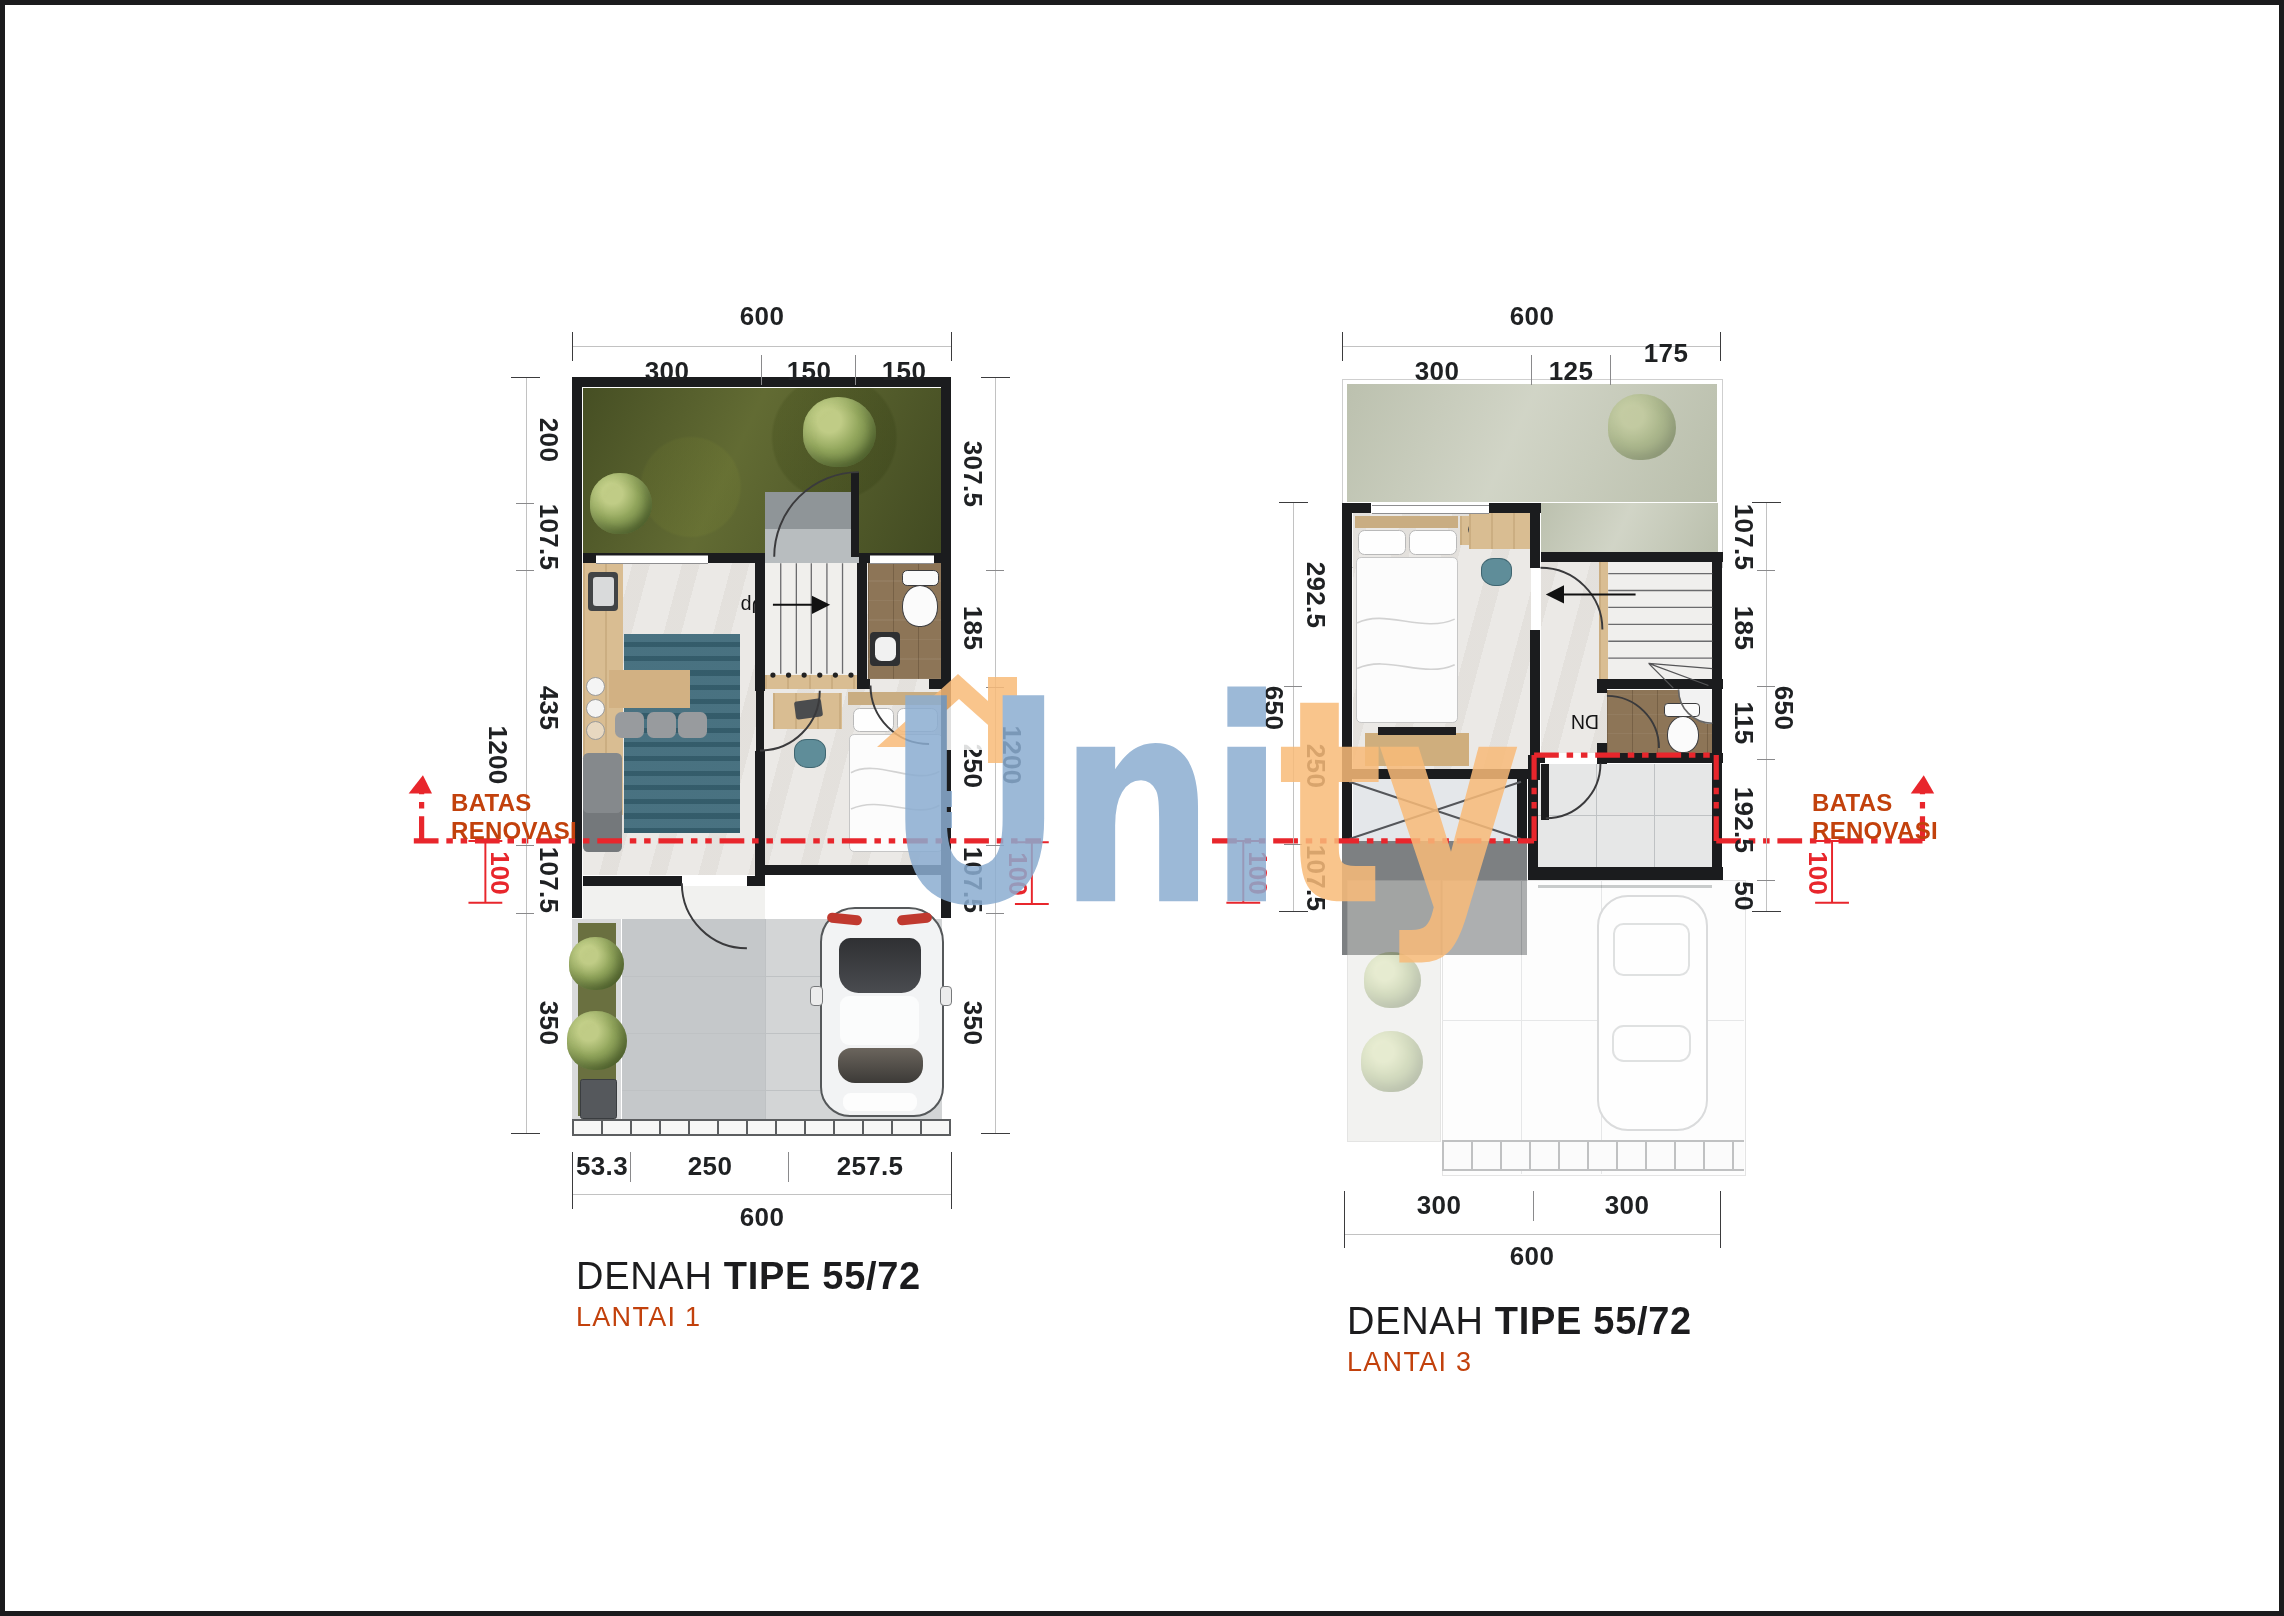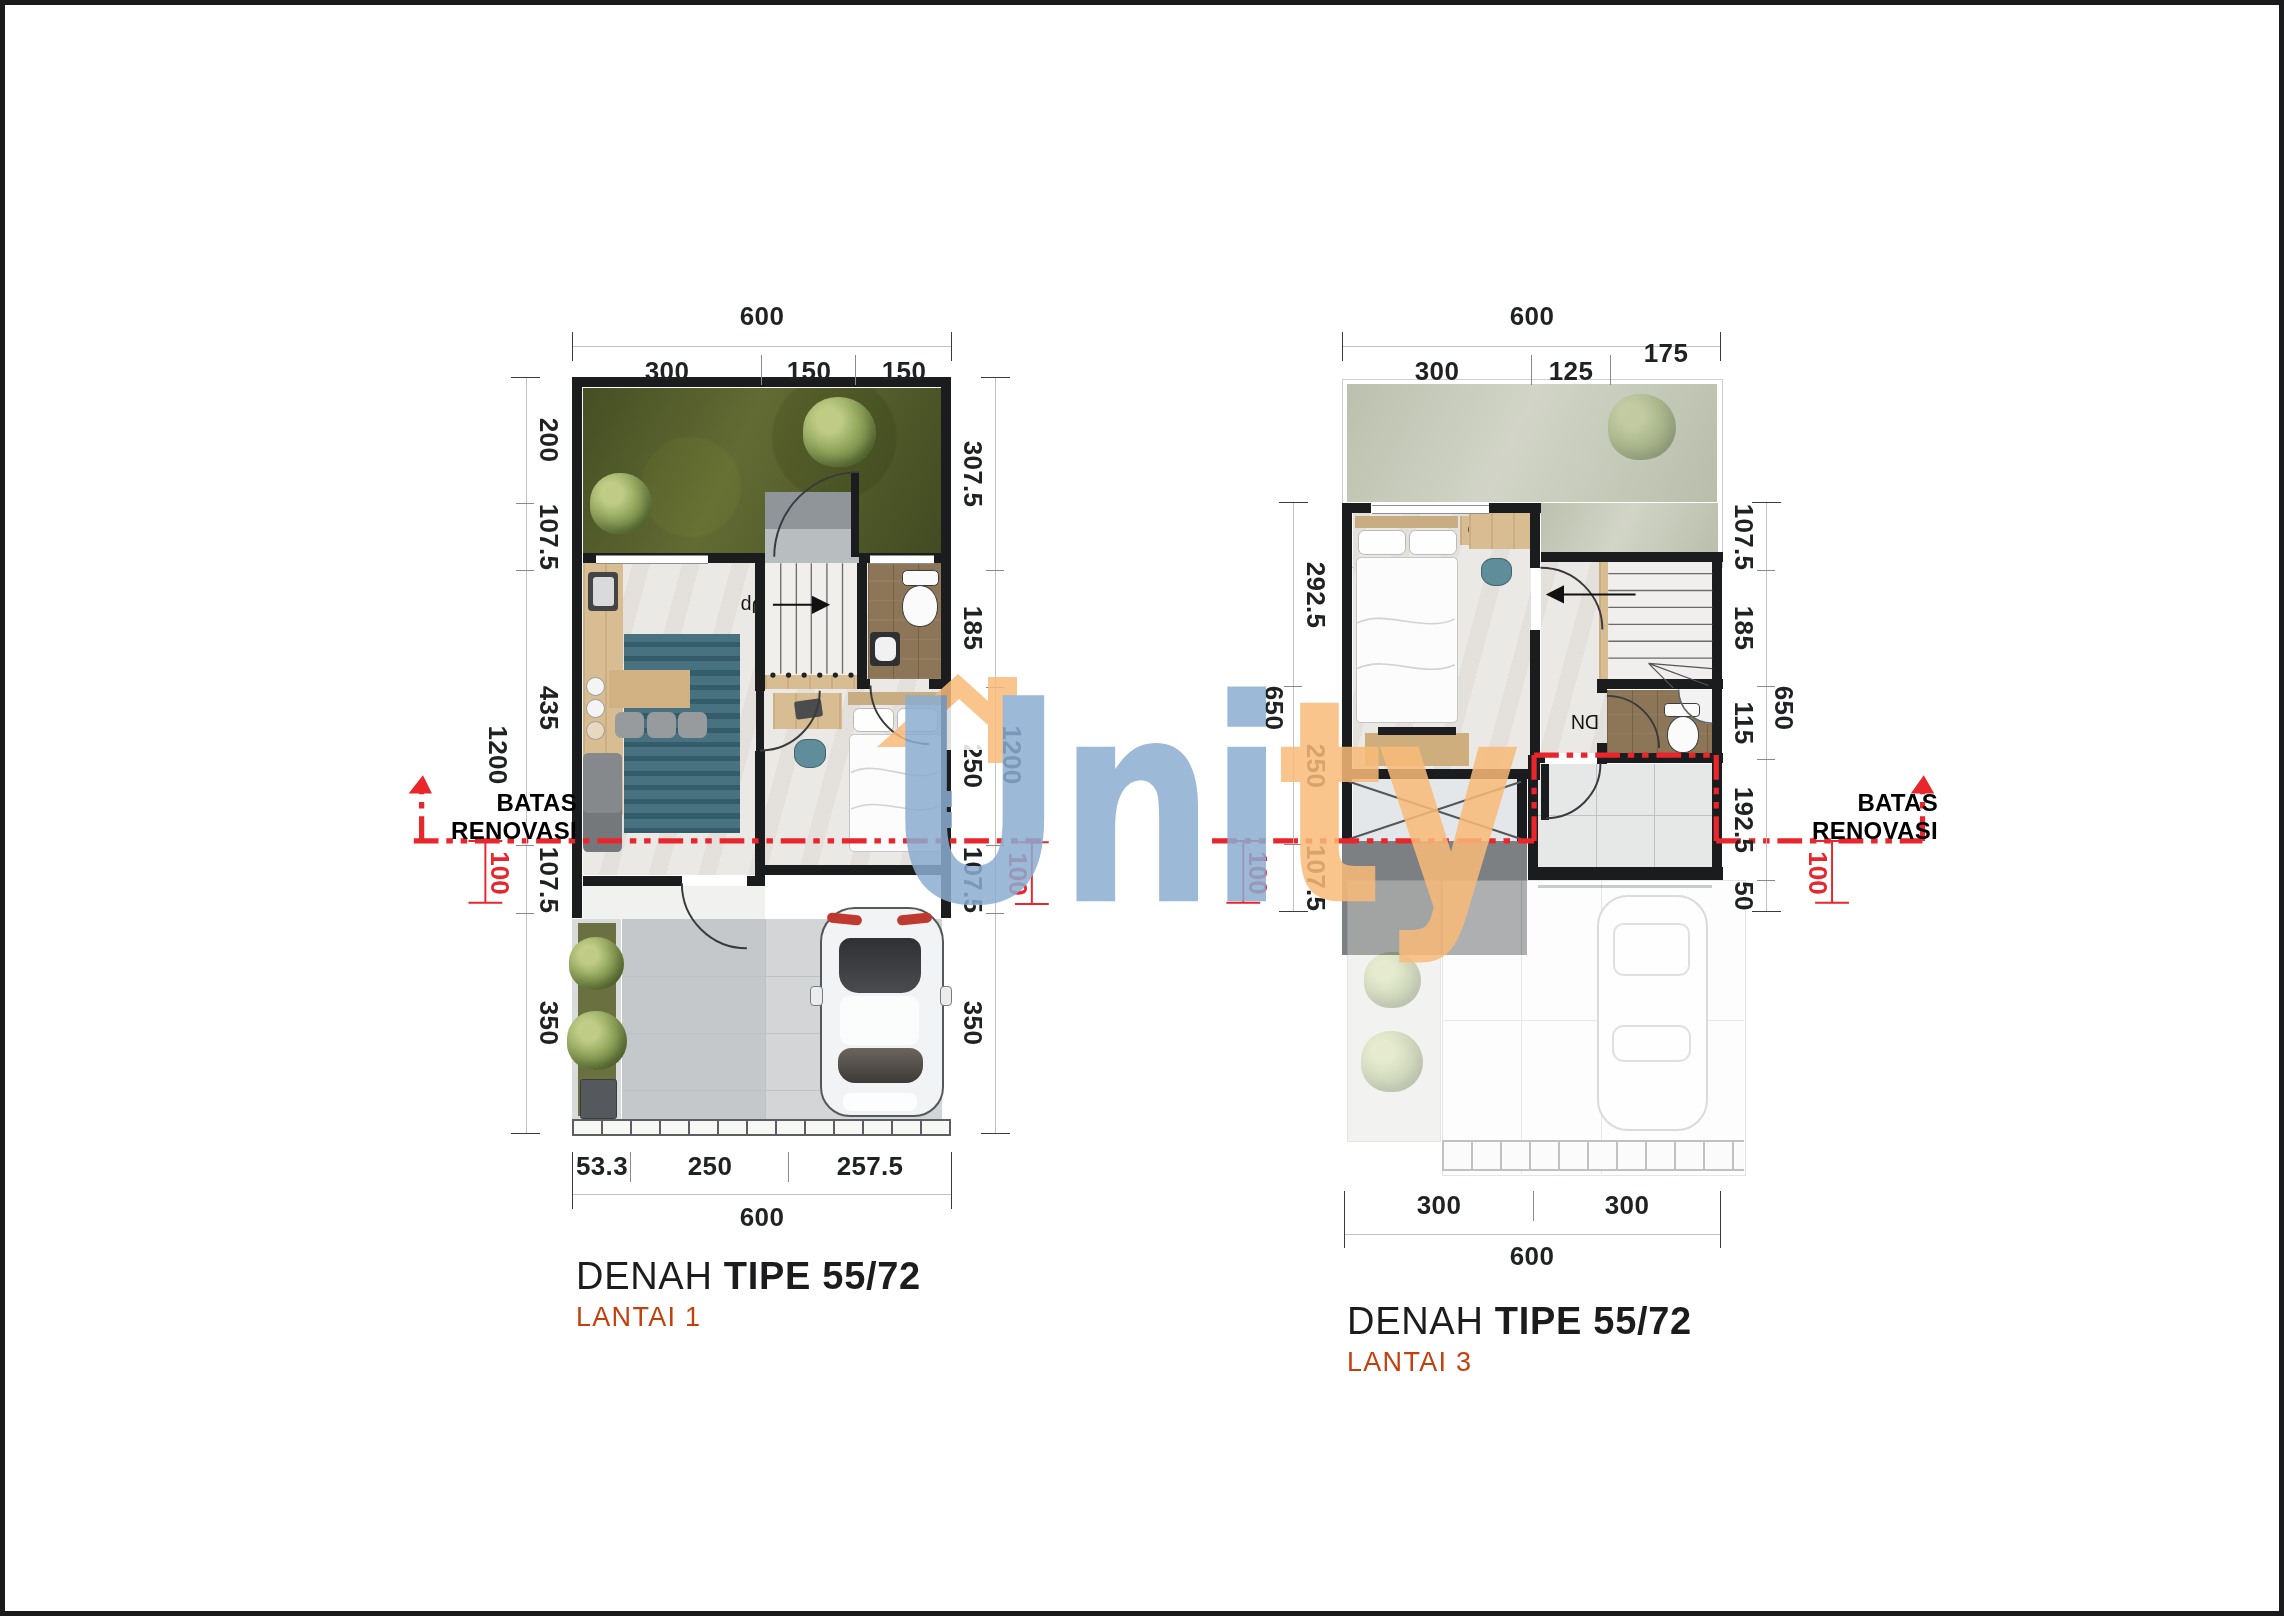--- a/index.html
+++ b/index.html
@@ -2,21 +2,21 @@
 <html style="font-size:10.4px"><head>
 <meta charset="utf-8">
 <style>
   html,body{margin:0;padding:0;background:#ffffff;}
   .canvas{position:relative;width:2284px;height:1616px;background:#fff;border:5.2px solid #1b1b1d;box-sizing:border-box;overflow:hidden;font-family:"Liberation Sans",sans-serif;}
   .abs{position:absolute;}
   .hl{position:absolute;transform:translate(-50%,-50%);white-space:nowrap;}
   .vl{position:absolute;transform:translate(-50%,-50%) rotate(90deg);white-space:nowrap;}
   .dim{font:600 26px/1 "Liberation Sans",sans-serif;color:#1f2123;letter-spacing:0.3px;}
   .reddim{font:600 26px/1 "Liberation Sans",sans-serif;color:#e8262c;}
-  .batas{font:800 24px/1.18 "Liberation Sans",sans-serif;color:#000000;text-align:right;letter-spacing:0.3px;position:absolute;transform:translate(-50%,0);}
+  .batas{font:800 24px/1.18 "Liberation Sans",sans-serif;color:#c2410c;text-align:left;letter-spacing:0.3px;position:absolute;transform:translate(-50%,0);}
   .dimline-h{position:absolute;height:1.3px;background:#c2c2c2;}
   .dimline-v{position:absolute;width:1.3px;background:#c2c2c2;}
   .tick{position:absolute;background:#3b3b3d;}
   .sep{position:absolute;background:#8a8a8c;}
   .wall{position:absolute;background:#1b1c1e;}
   .floor1{position:absolute;background:#ebe9e6;background-image:repeating-linear-gradient(105deg,rgba(208,203,196,.28) 0 17px,rgba(255,255,255,0) 17px 48px);}
   .garden{position:absolute;background:#59622f;background-image:linear-gradient(115deg,rgba(34,42,14,.35),rgba(130,140,66,.22) 42%,rgba(28,36,12,.38)),radial-gradient(circle at 30% 60%,rgba(110,120,50,.35) 0 18%,transparent 19%),radial-gradient(circle at 70% 30%,rgba(60,70,24,.4) 0 22%,transparent 23%);}
   .garden-faded{position:absolute;background:#c8ccbd;background-image:linear-gradient(115deg,rgba(150,158,130,.25),rgba(230,232,220,.3) 45%,rgba(150,158,130,.3));}
   .tree{position:absolute;border-radius:48% 52% 50% 46%;background:radial-gradient(circle at 36% 34%,#c0cc86 0 18%,#93a75d 45%,#6d8243 78%,#5a6f36 100%);box-shadow:inset -3.9px -5.2px 11.7px rgba(30,45,10,.45), inset 3.9px 3.9px 9px rgba(220,235,160,.35);}
   .rug{position:absolute;background:#3f6a7a;background-image:repeating-linear-gradient(0deg,rgba(20,50,60,.25) 0 5.2px,rgba(255,255,255,.05) 5.2px 14.3px);}

